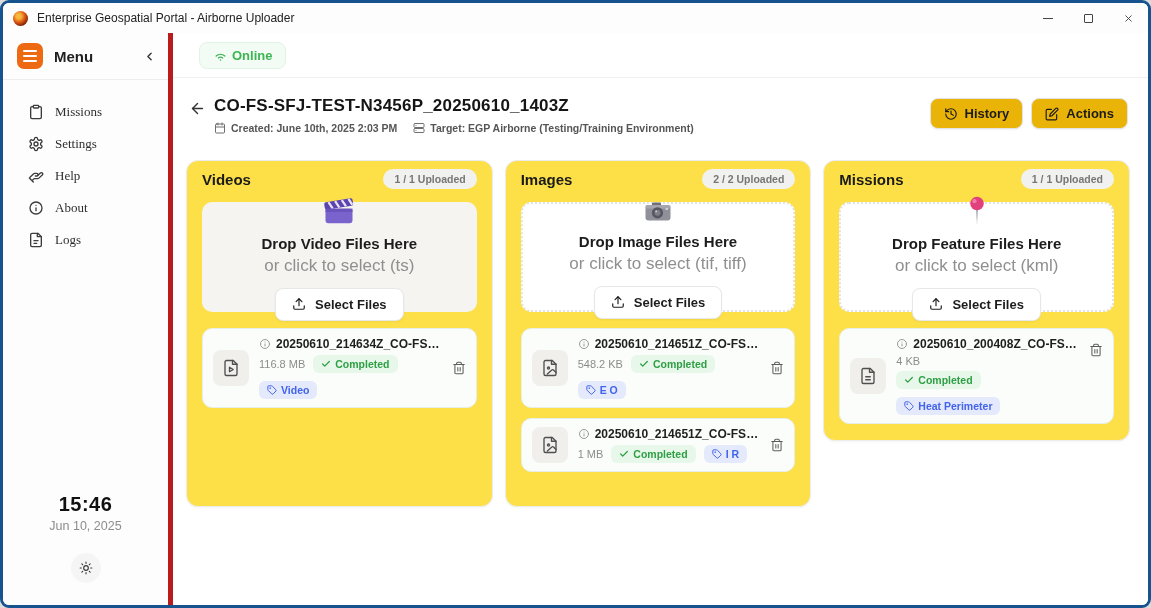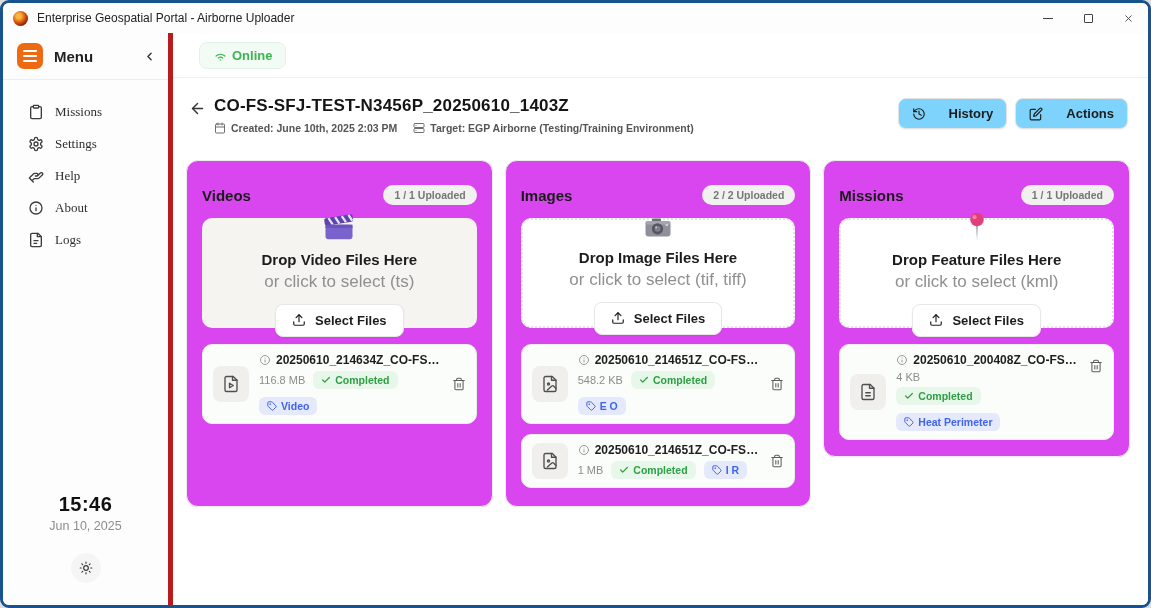--- a/index.html
+++ b/index.html
@@ -49,28 +49,28 @@
                   color:#3cb552; font-size:13px; font-weight:600; }
 
   .page-header { display:flex; align-items:flex-start; padding:18px 20px 0 16px; }
   .back-btn { background:none; border:none; color:#333; margin-top:4px; cursor:pointer; display:flex; }
   .title-block { margin-left:8px; }
   .mission-title { font-size:17px; font-weight:700; color:#151515; letter-spacing:.2px; }
   .meta-row { display:flex; gap:16px; margin-top:6px; }
   .meta-item { display:flex; align-items:center; gap:5px; font-size:10.5px; font-weight:600; color:#555; }
   .meta-item .ic { color:#6e6e6e; }
   .header-actions { margin-left:auto; display:flex; gap:8px; margin-top:2px; }
-  .hdr-btn { display:inline-flex; align-items:center; gap:23px; padding:7px 13px; background:#7dd3fc;
+  .hdr-btn { display:inline-flex; align-items:center; gap:7px; padding:7px 13px; background:#eab308;
              border:1px solid #e3e3e3; border-radius:8px; font-size:13px; font-weight:600; color:#1c1c1c;
              box-shadow:0 1px 2px rgba(0,0,0,.05); cursor:pointer;
              font-family:"Liberation Sans","DejaVu Sans",sans-serif; }
 
   .cards { display:flex; gap:12px; align-items:flex-start; margin-top:26px; padding:0 18px 20px 13px; }
-  .card { flex:1; min-width:0; background:#d946ef; border:1px solid #ececec; border-radius:12px;
-          padding:24px 15px 16px; box-shadow:0 1px 3px rgba(0,0,0,.04); }
+  .card { flex:1; min-width:0; background:#fde047; border:1px solid #ececec; border-radius:12px;
+          padding:8px 15px 16px; box-shadow:0 1px 3px rgba(0,0,0,.04); }
   .card--tall { min-height:347px; }
   .card-header { display:flex; align-items:center; justify-content:space-between; margin-bottom:13px; }
   .card-title { font-size:15px; font-weight:700; color:#1a1a1a; }
   .count-badge { background:#f1f1ef; color:#767676; font-size:10.5px; font-weight:600;
                  padding:4px 11px; border-radius:20px; white-space:nowrap; }
 
   .dropzone { height:110px; border-radius:10px; display:flex; flex-direction:column;
               align-items:center; justify-content:center; cursor:pointer;
               border:2px dotted #e2e2e2; background:#fff; }
   .dropzone--filled { background:#f5f4f1; border-color:#f5f4f1; }

